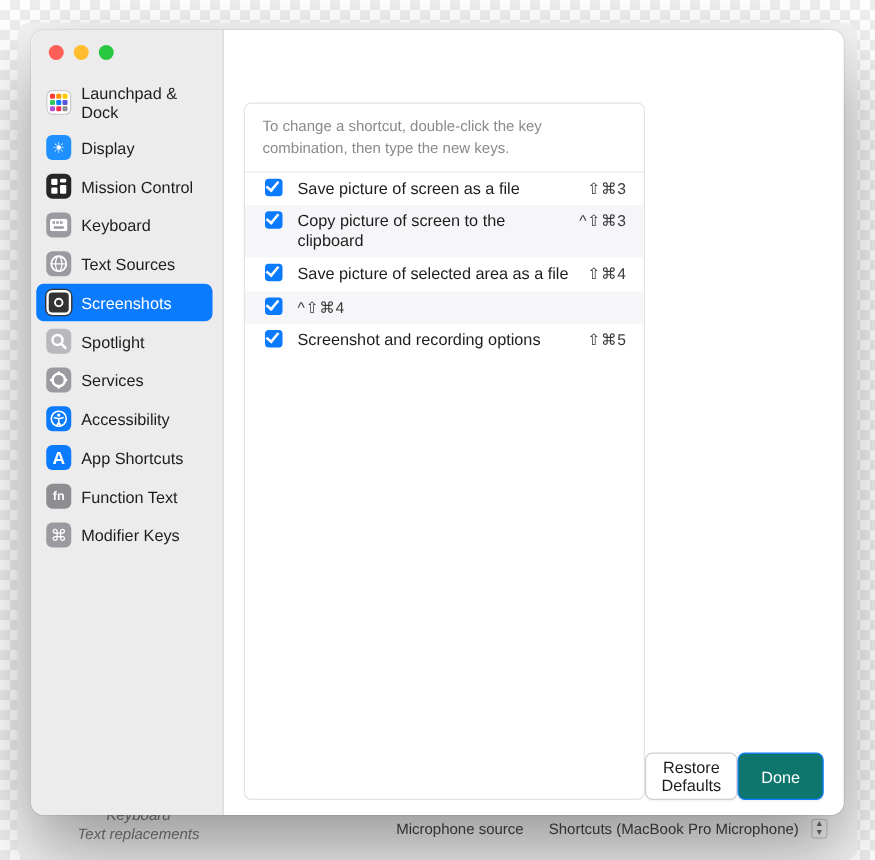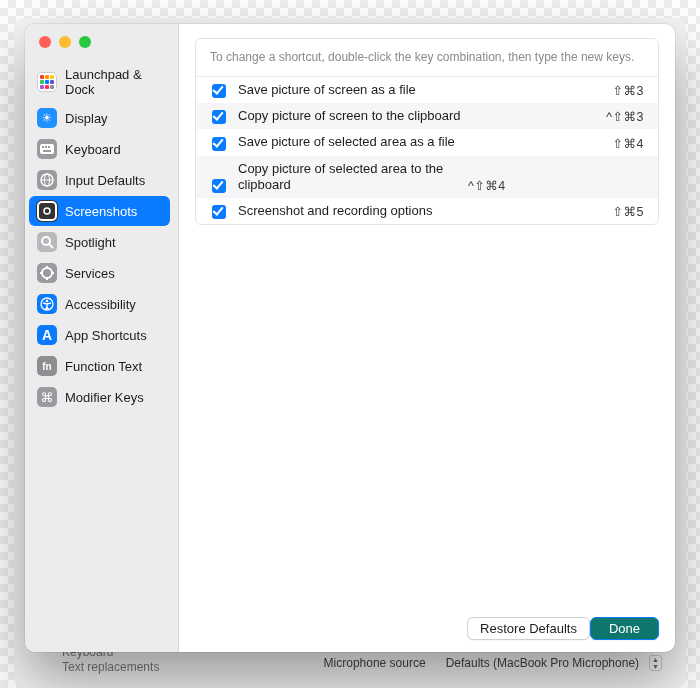--- a/index.html
+++ b/index.html
@@ -27,21 +27,21 @@
   }
   .bg-title {
     position: absolute; top: 12px; left: 232px;
     font-weight: 600; font-size: 15px; color: #585858;
   }
   .bg-bottom {
     position: absolute; bottom: 12px; left: 48px; right: 24px;
     display: flex; gap: 18px;
     color: #7a7a7f; font-size: 12px;
   }
-  .bg-label1 { flex: 0 0 auto; line-height:1.3; text-align:left; }
+  .bg-label1 { flex: 0 0 auto; line-height:1.3; text-align:center;font-style:italic; }
   .bg-row2 { position:absolute; right:0; bottom:4px; display:flex; align-items:center; color:#444;}
   .bg-sel { padding:2px 10px; }
   .updn { display:inline-flex; flex-direction:column; font-size:7px; line-height:7px; color:#666; border:1px solid #ccc; border-radius:3px; padding:0 2px;}
   .window {
     position: absolute;
     left: 25px; top: 24px; right: 25px; bottom: 36px;
     background: #fff;
     border-radius: 10px;
     box-shadow: 0 28px 60px rgba(0,0,0,.38), 0 0 0 1px rgba(0,0,0,.06);
     display: flex;
@@ -65,34 +65,35 @@
     color:#1d1d1f;
   }
   .nav-item.selected { background:#0a7aff; color:#fff; }
   .nav-icon {
     width:20px; height:20px; border-radius:5px;
     display:flex; align-items:center; justify-content:center;
     flex-shrink:0;
     font-size:12px; color:#fff;
   }
   .content {
-    flex:1; display:flex; flex-direction:column;
+    flex:1; display:flex; flex-direction:row;
     padding: 14px 16px 12px 16px;
+    margin-top: 44px;
   }
   .panel {
     border: 1px solid #e3e3e3; border-radius:6px;
     overflow:hidden;
   }
   .hint {
     padding: 10px 14px;
     color: #8a8a8e; font-size:12px; line-height:1.4;
     border-bottom:1px solid #ebebeb;
   }
   .shortcut-row {
-    display:flex; align-items:flex-end;
+    display:flex; align-items:flex-start;
     padding: 5px 14px 5px 10px;
     min-height: 26px;
   }
   .shortcut-row.alt { background:#f6f6f8; }
   .check {
     appearance:none; width:14px; height:14px; border-radius:3px;
     background:#0a7aff; position:relative; margin:0 12px 0 6px;
     flex-shrink:0;
   }
   .check:checked::after{
@@ -134,21 +135,21 @@
 
 <div class="bg">
   <div class="bg-title">Keyboard</div>
   <div class="bg-bottom">
     <div class="bg-label1">
        <div>Keyboard</div>
        <div>Text replacements</div>
     </div>
     <div class="bg-row2">
       <span class="bg-sel">Microphone source</span>
-      <span class="bg-sel">Defaults (MacBook Pro Microphone)</span>
+      <span class="bg-sel">Shortcuts (MacBook Pro Microphone)</span>
       <span class="updn">
           <span>▲</span>
           <span>▼</span>
         </span>
     </div>
   </div>
 </div>
 
 <div class="window">
   <div class="sidebar">
@@ -172,40 +173,51 @@
               <span style="background:#8e8e93"></span>
             </div>
         </div>
         <span>Launchpad &amp; Dock</span>
       </div>
       <div class="nav-item">
         <div class="nav-icon ic-display">☀</div>
         <span>Display</span>
       </div>
       <div class="nav-item">
+        <div class="nav-icon ic-mission">
+          <svg width="14" height="14" viewBox="0 0 14 14">
+              <rect x="1" y="1" width="5" height="5" rx="1" fill="#fff"></rect>
+              <rect x="8" y="1" width="5" height="3" rx="1" fill="#fff"></rect>
+              <rect x="1" y="8" width="5" height="5" rx="1" fill="#fff"></rect>
+              <rect x="8" y="6" width="5" height="7" rx="1" fill="#fff"></rect>
+            </svg>
+        </div>
+        <span>Mission Control</span>
+      </div>
+      <div class="nav-item">
         <div class="nav-icon ic-keyboard">
           <svg width="14" height="10" viewBox="0 0 14 10">
               <rect x="0" y="0" width="14" height="10" rx="2" fill="#fff"></rect>
               <rect x="2" y="2" width="2" height="2" fill="#9a9aa0"></rect>
               <rect x="5" y="2" width="2" height="2" fill="#9a9aa0"></rect>
               <rect x="8" y="2" width="2" height="2" fill="#9a9aa0"></rect>
               <rect x="3" y="6" width="8" height="2" fill="#9a9aa0"></rect>
             </svg>
         </div>
         <span>Keyboard</span>
       </div>
       <div class="nav-item">
         <div class="nav-icon ic-input">
           <svg width="14" height="14" viewBox="0 0 14 14">
               <circle cx="7" cy="7" r="6" fill="none" stroke="#fff" stroke-width="1.5"></circle>
               <ellipse cx="7" cy="7" rx="2.5" ry="6" fill="none" stroke="#fff" stroke-width="1"></ellipse>
               <line x1="1" y1="7" x2="13" y2="7" stroke="#fff" stroke-width="1"></line>
             </svg>
         </div>
-        <span>Input Defaults</span>
+        <span>Text Sources</span>
       </div>
       <div class="nav-item selected">
         <div class="nav-icon ic-screenshots">
           <svg width="12" height="12" viewBox="0 0 12 12">
               <circle cx="6" cy="6" r="3" fill="none" stroke="#fff" stroke-width="1.5"></circle>
             </svg>
         </div>
         <span>Screenshots</span>
       </div>
       <div class="nav-item">
@@ -270,21 +282,20 @@
         <span class="sc-label">Copy picture of screen to the clipboard</span>
         <span class="sc-keys">^⇧⌘3</span>
       </div>
       <div class="shortcut-row">
         <input type="checkbox" class="check" checked="" style="">
         <span class="sc-label">Save picture of selected area as a file</span>
         <span class="sc-keys">⇧⌘4</span>
       </div>
       <div class="shortcut-row alt">
         <input type="checkbox" class="check" checked="" style="">
-        <span class="sc-label" style="max-width:230px">Copy picture of selected area to the clipboard</span>
         <span class="sc-keys">^⇧⌘4</span>
       </div>
       <div class="shortcut-row">
         <input type="checkbox" class="check" checked="" style="">
         <span class="sc-label">Screenshot and recording options</span>
         <span class="sc-keys">⇧⌘5</span>
       </div>
     </div>
 
     <div class="footer">

